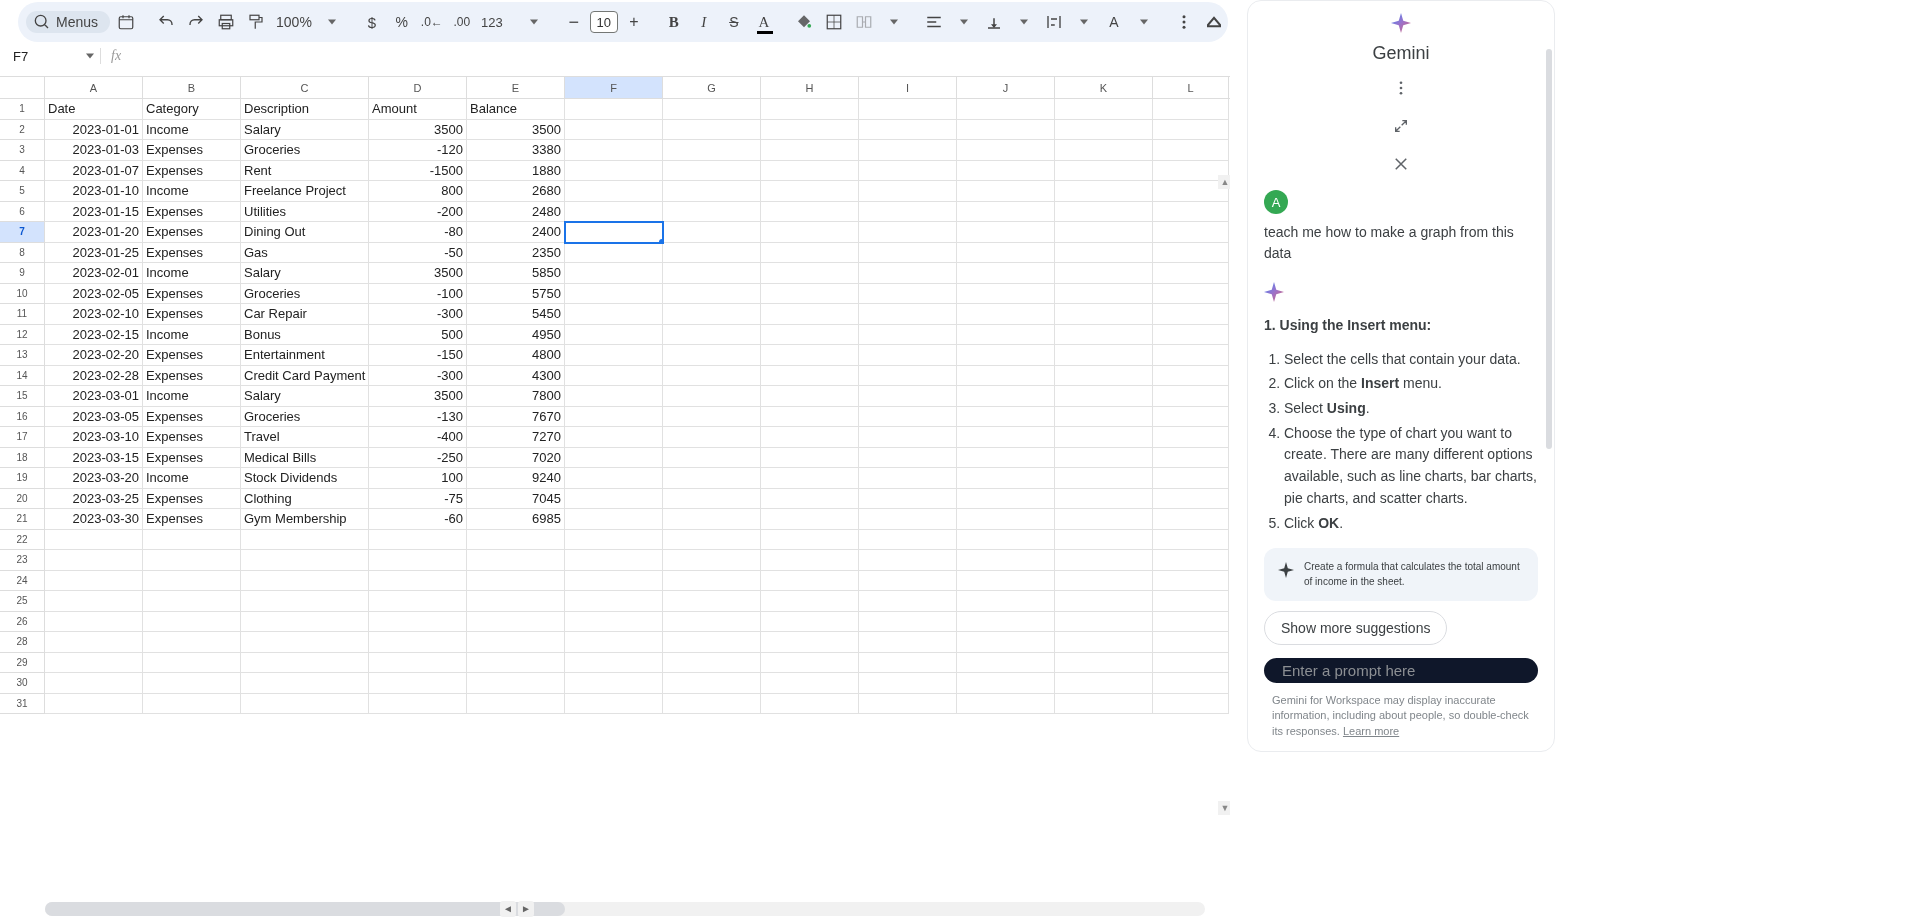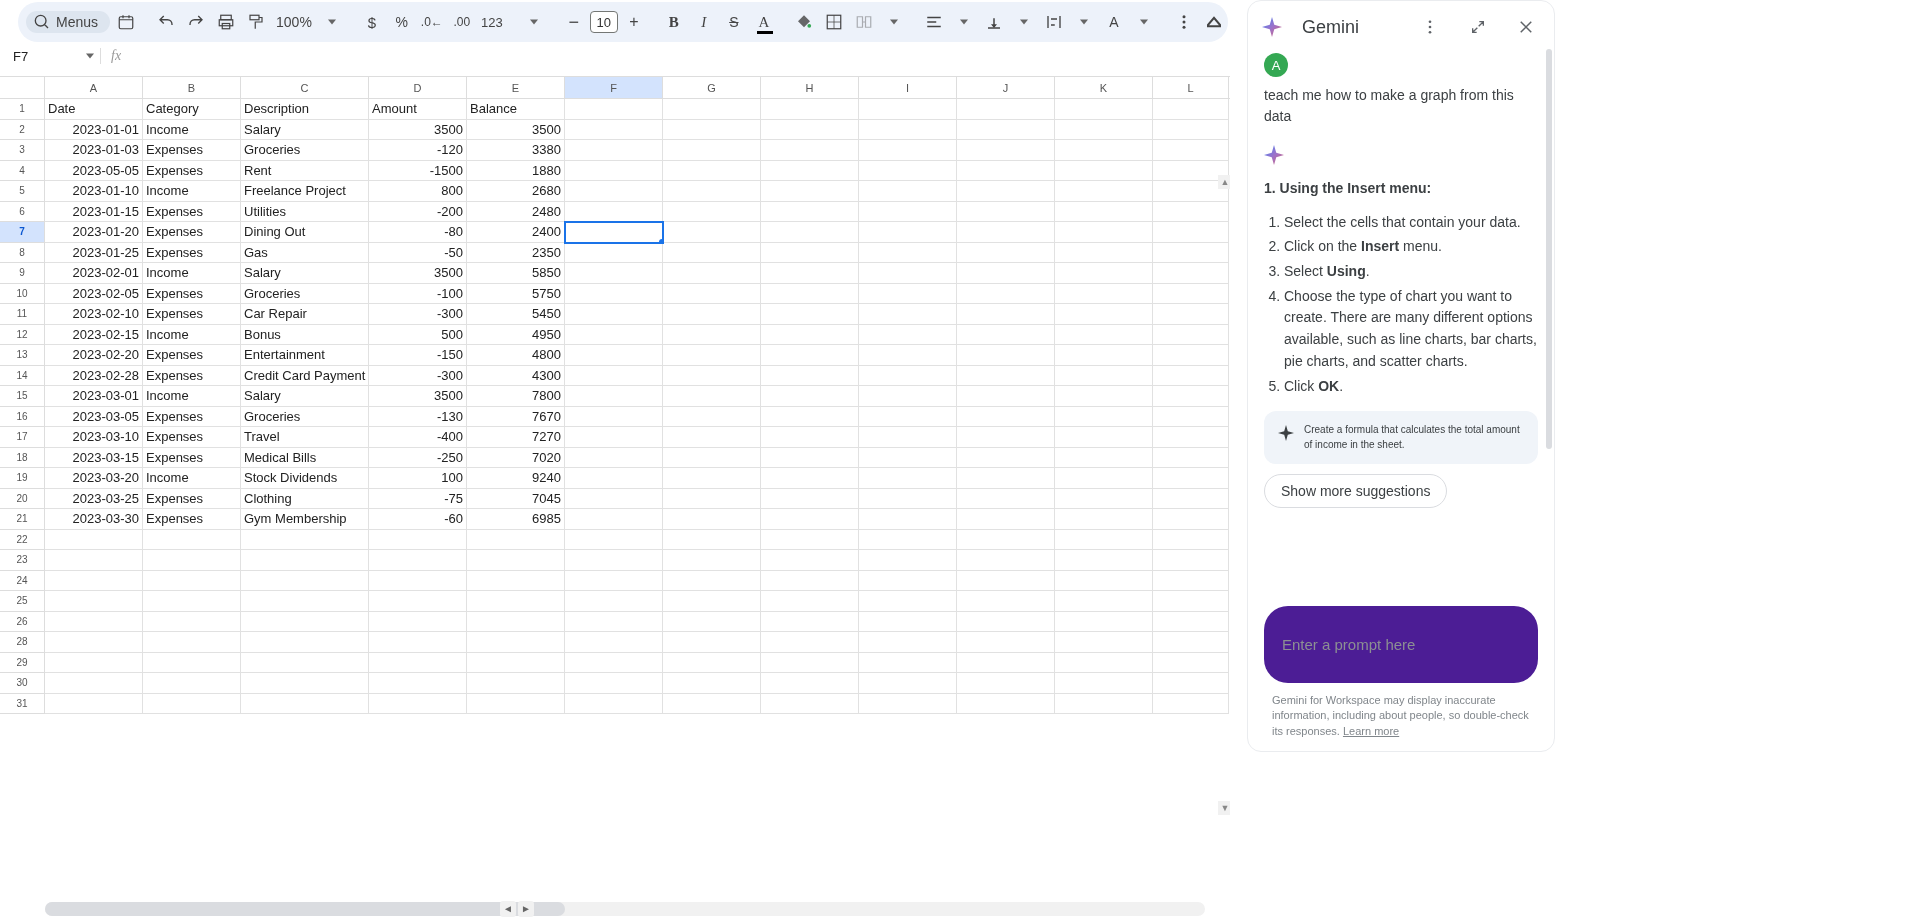--- a/index.html
+++ b/index.html
@@ -48,37 +48,37 @@
 .hscroll-thumb { width: 520px; height: 14px; background: #dadce0; border-radius: 7px; }
 .tab-nav { position: absolute; bottom: 3px; right: 696px; display: flex; gap: 2px; }
 .tab-nav-btn { width: 16px; height: 16px; background: #f1f1f1; border-radius: 3px; font-size: 10px; text-align: center; line-height: 16px; color: #666; cursor: pointer; }
 
 
 .vscroll { position: absolute; top: 98px; left: 1218px; width: 14px; height: 640px; }
 .vscroll-up, .vscroll-down { width: 14px; height: 14px; background: #f1f1f1; font-size: 9px; text-align: center; line-height: 14px; color: #888; }
 
 
 .gemini { position: absolute; top: 0; right: 362px; width: 308px; height: 752px; background: #fff; border-radius: 14px; border: 1px solid #eaecef; display: flex; flex-direction: column; }
-.gemini-header { display: flex; align-items: center; padding: 12px 14px; gap: 20px; }
+.gemini-header { display: flex; align-items: center; padding: 12px 14px; gap: 10px; flex-direction: column; }
 .gemini-title { font-size: 18px; color: #3c4043; font-weight: 400; flex: 1; }
 .gemini-header .icon-btn { width: 28px; height: 28px; display: flex; align-items: center; justify-content: center; cursor: pointer; color: #5f6368; }
 .gemini-body { flex: 1; overflow-y: auto; padding: 0 16px 8px 16px; }
 .avatar { width: 24px; height: 24px; border-radius: 50%; background: #34a853; color: #fff; font-size: 13px; display: flex; align-items: center; justify-content: center; margin-bottom: 8px; }
 .user-msg { font-size: 14px; color: #3c4043; line-height: 1.5; margin-bottom: 18px; }
 .spark-icon { margin-bottom: 10px; }
 .assistant-msg { font-size: 14px; color: #3c4043; line-height: 1.55; }
 .assistant-msg p { margin-bottom: 12px; }
 .assistant-msg ol { padding-left: 20px; margin-bottom: 12px; }
 .assistant-msg ol li { margin-bottom: 3px; }
 .assistant-msg strong { font-weight: 700; }
 .suggestion-card { background: #f0f4f9; border-radius: 12px; padding: 12px 14px; margin: 14px 0 10px 0; display: flex; gap: 10px; align-items: flex-start; cursor: pointer; }
 .suggestion-card .spark { flex-shrink: 0; margin-top: 2px; }
 .suggestion-text { font-size: 10px; color: #3c4043; line-height: 1.45; }
 .show-more-btn { border: 1px solid #dadce0; border-radius: 18px; padding: 8px 16px; font-size: 14px; color: #3c4043; background: #fff; cursor: pointer; margin-bottom: 14px; display: inline-block; }
-.prompt-box { background: #4c1d95; border-radius: 24px; padding: 30px 18px; margin: 0 16px 10px 16px; font-size: 15px; color: #8c8f93; cursor: text; }
+.prompt-box { background: #0f172a; border-radius: 24px; padding: 4px 18px; margin: 0 16px 10px 16px; font-size: 15px; color: #8c8f93; cursor: text; }
 .disclaimer { font-size: 11px; color: #80868b; text-align: left; padding: 0 24px 12px 24px; line-height: 1.4; }
 .disclaimer a { color: #80868b; text-decoration: underline; cursor: pointer; }
 .gemini-scrollbar { position: absolute; top: 48px; right: 2px; width: 6px; height: 400px; background: #dadce0; border-radius: 3px; }
 
 .spark-svg { width: 16px; height: 16px; }
 .spark-svg-big { width: 20px; height: 20px; }
 </style>
 </head>
 <body>
 
@@ -328,21 +328,21 @@
         <div class="cell cF"></div>
         <div class="cell cG"></div>
         <div class="cell cH"></div>
         <div class="cell cI"></div>
         <div class="cell cJ"></div>
         <div class="cell cK"></div>
         <div class="cell cL"></div>
       </div>
       <div class="row">
         <div class="row-h">4</div>
-        <div class="cell cA right">2023-05-05</div>
+        <div class="cell cA right">2023-01-07</div>
         <div class="cell cB">Expenses</div>
         <div class="cell cC">Rent</div>
         <div class="cell cD right">-1500</div>
         <div class="cell cE right">1880</div>
         <div class="cell cF"></div>
         <div class="cell cG"></div>
         <div class="cell cH"></div>
         <div class="cell cI"></div>
         <div class="cell cJ"></div>
         <div class="cell cK"></div>

